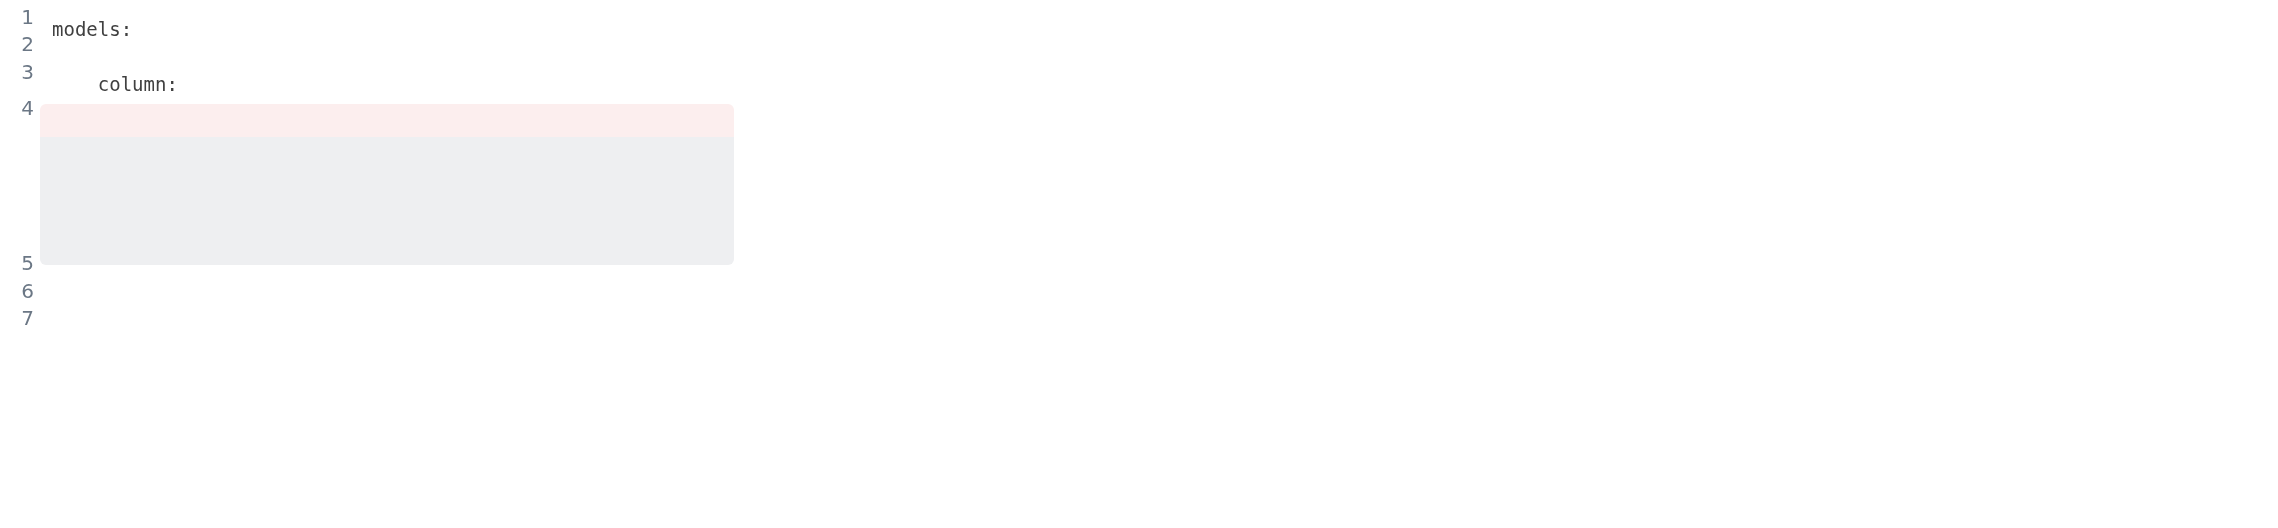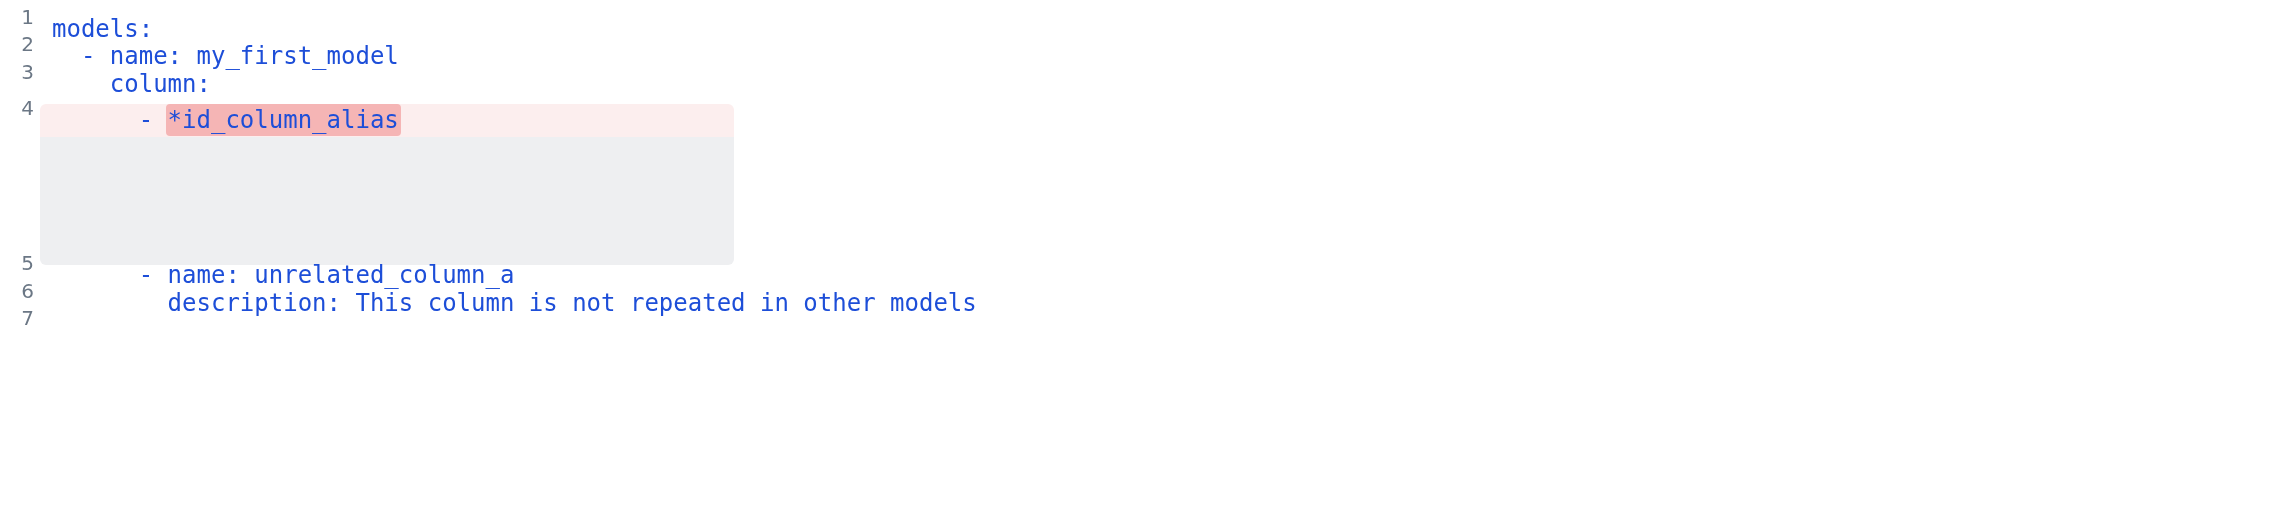--- a/index.html
+++ b/index.html
@@ -38,23 +38,23 @@
     color:#6b7785;
     font-family:"DejaVu Sans","Liberation Sans",sans-serif;
     font-size:20px;
     line-height:27px;
     user-select:none;
   }
   .pane-left .gutter{ width:24px; padding-right:0; margin-left:10px;}
   .pane-right .gutter{ width:34px; margin-left:1132px;}
   .code{
     font-family:"DejaVu Sans Mono","Liberation Mono",monospace;
-    font-size:24px;
+    font-size:19px;
     line-height:27px;
-    color:#1d4ed8;
+    color:#404040;
     white-space:pre;
     letter-spacing:0;
     margin-top:24px;
   }
   .pane-left .code{ margin-left:18px; }
 
   
   .chip{
     border-radius:4px;
     padding:2px 2px;
@@ -93,45 +93,41 @@
 
     <div class="rows">
 
       <div class="row">
         <span class="gutter">1</span>
         <span class="code">models:</span>
       </div>
 
       <div class="row">
         <span class="gutter">2</span>
-        <span class="code">  - name: my_first_model</span>
       </div>
 
       <div class="row">
         <span class="gutter">3</span>
         <span class="code">    column:</span>
       </div>
 
       <div style="height:9px"></div>
 
       <div class="row">
         <span class="gutter">4</span>
-        <span class="code"><span>      - </span><span class="chip chip-del">*id_column_alias</span></span>
       </div>
 
       <div style="height:128px"></div>
 
       <div class="row">
         <span class="gutter">5</span>
-        <span class="code">      - name: unrelated_column_a</span>
       </div>
 
       <div class="row">
         <span class="gutter">6</span>
-        <span class="code">        description: This column is not repeated in other models</span>
       </div>
 
       <div class="row">
         <span class="gutter">7</span>
       </div>
     </div>
   </div>
 
   <div class="pane pane-right">
     <div class="layer">

